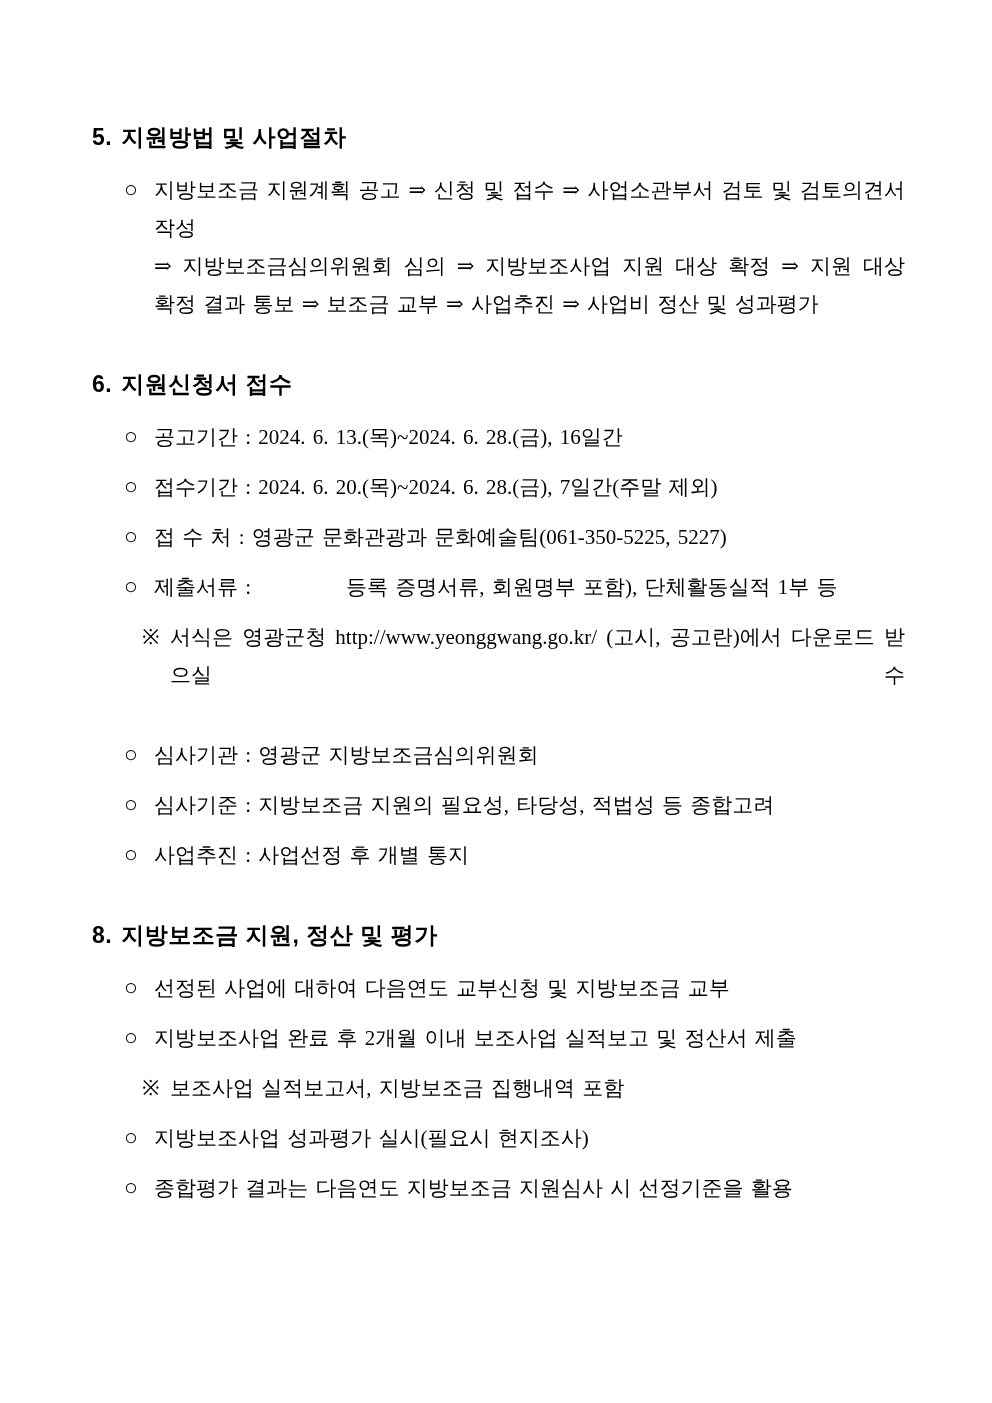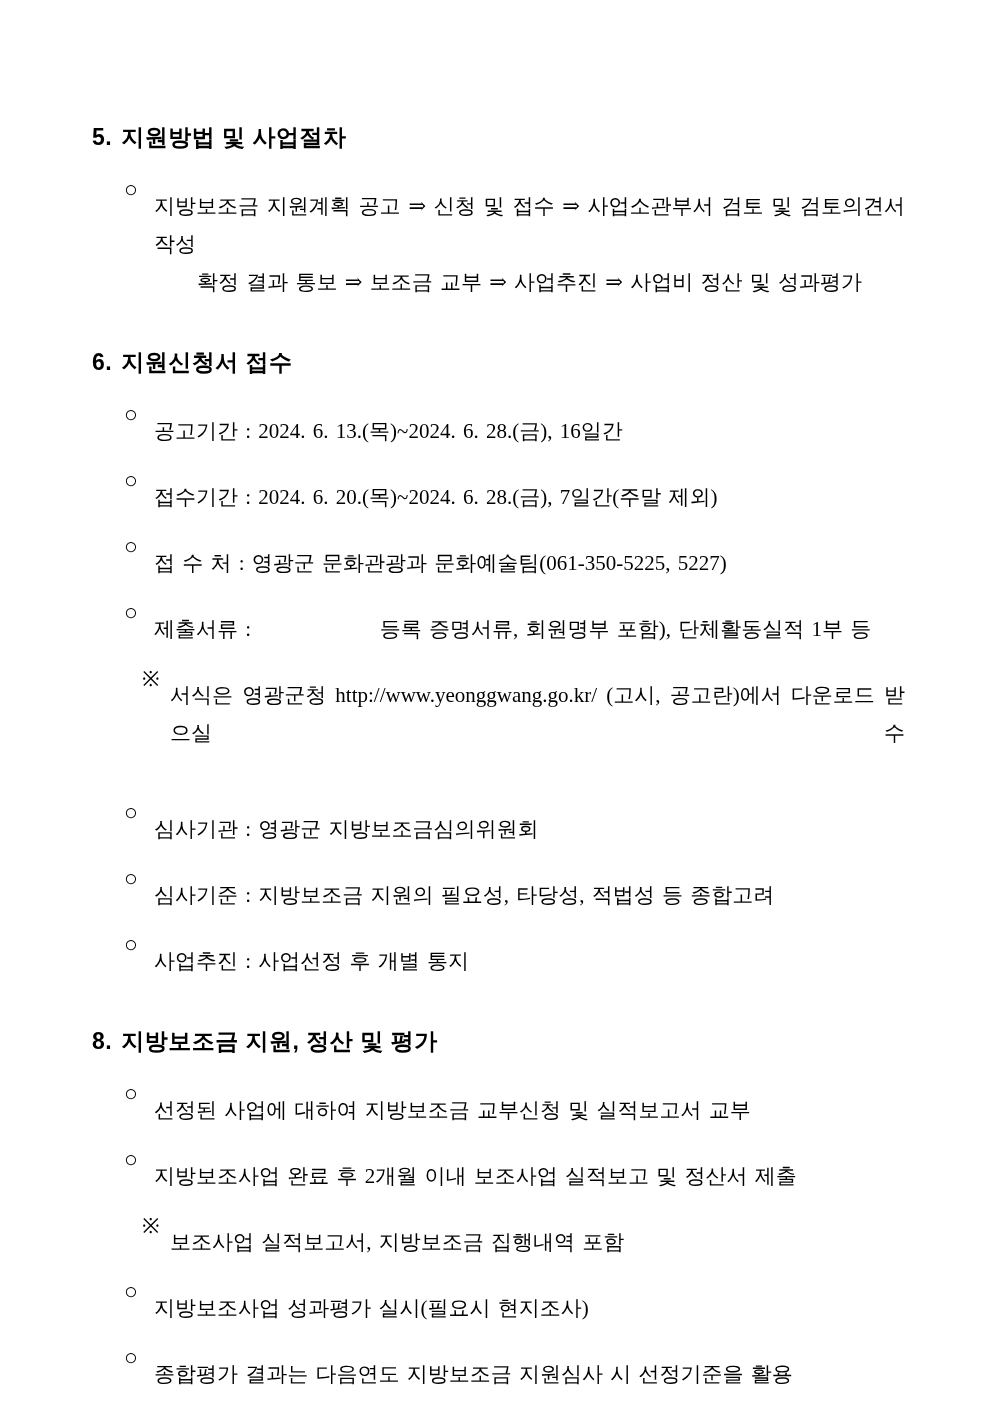--- a/index.html
+++ b/index.html
@@ -47,23 +47,23 @@
   .item.note { padding-left: 50px; }
 
   .marker {
     flex: 0 0 30px;
     width: 30px;
     font-size: 23px;
     line-height: 38px;
   }
   .item.note .marker { flex: 0 0 28px; width: 28px; font-size: 21px; }
 
-  .itext { flex: 1 1 auto; min-width: 0; margin-top: 16px; }
+  .itext { flex: 1 1 auto; min-width: 0; }
 
-  .line { line-height: 38px; text-align: center; }
+  .line { line-height: 38px; }
   .line.stretch { text-align: justify; text-align-last: justify; }
   .line.indent85 { padding-left: 85px; }
 
   .kv { display: flex; align-items: flex-start; }
   .klabel { white-space: nowrap; margin-right: 10px; }
   .kvalue { flex: 1 1 auto; min-width: 0; }
 
   .item.bold-line .itext { font-weight: normal; }
 </style>
 </head>
@@ -72,20 +72,21 @@
 <div class="page">
 
   <div class="section">
     <div class="section-title">
       <span class="num">5.</span><span>지원방법 및 사업절차</span>
     </div>
     <div class="item">
       <span class="marker">○</span>
       <div class="itext">
         <div class="line stretch">지방보조금 지원계획 공고 ⇒ 신청 및 접수 ⇒ 사업소관부서 검토 및 검토의견서 작성</div>
+        <div class="line stretch">⇒ 지방보조금심의위원회 심의 ⇒ 지방보조사업 지원 대상 확정 ⇒ 지원 대상</div>
         <div class="line">확정 결과 통보 ⇒ 보조금 교부 ⇒ 사업추진 ⇒ 사업비 정산 및 성과평가</div>
       </div>
     </div>
   </div>
 
   <div class="section">
     <div class="section-title">
       <span class="num">6.</span><span>지원신청서 접수</span>
     </div>
     <div class="item">
@@ -131,21 +132,21 @@
       <div class="itext">사업추진 : 사업선정 후 개별 통지</div>
     </div>
   </div>
 
   <div class="section">
     <div class="section-title">
       <span class="num">8.</span><span>지방보조금 지원, 정산 및 평가</span>
     </div>
     <div class="item">
       <span class="marker">○</span>
-      <div class="itext">선정된 사업에 대하여 지방보조금 교부신청 및 실적보고서 교부</div>
+      <div class="itext">선정된 사업에 대하여 다음연도 교부신청 및 지방보조금 교부</div>
     </div>
     <div class="item bold-line">
       <span class="marker">○</span>
       <div class="itext">지방보조사업 완료 후 2개월 이내 보조사업 실적보고 및 정산서 제출</div>
     </div>
     <div class="item note">
       <span class="marker">※</span>
       <div class="itext">보조사업 실적보고서, 지방보조금 집행내역 포함</div>
     </div>
     <div class="item">

